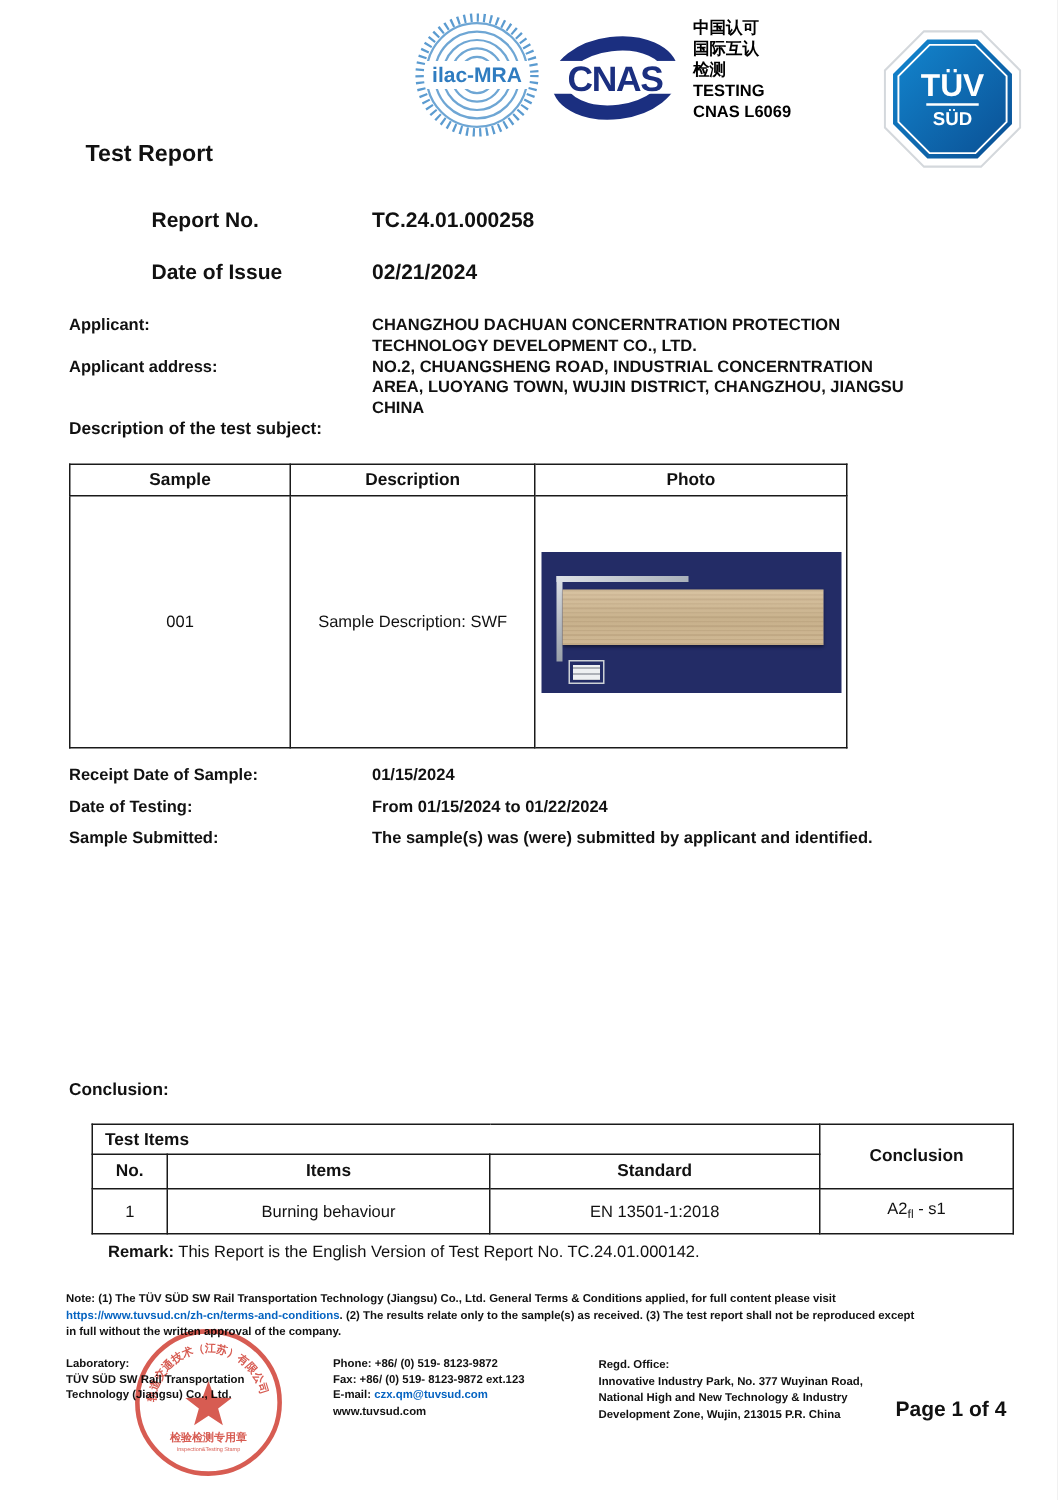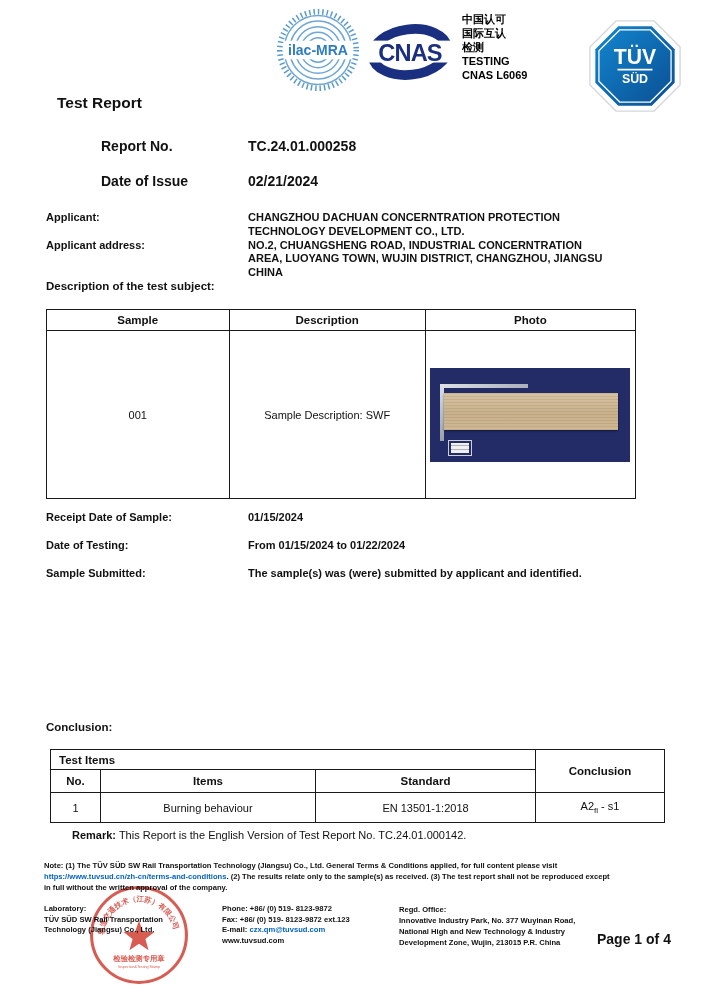--- a/index.html
+++ b/index.html
@@ -16,40 +16,40 @@
   .logo-tuv  { position:absolute; left:589px; top:20px; }
   
   .title { position:absolute; left:57px; top:94px; font-size:15.5px; font-weight:bold; }
   .meta { position:absolute; left:57px; top:138px; }
   .meta-row { display:flex; margin-bottom:19px; font-size:14px; font-weight:bold; }
   .meta-label { width:191px;padding-left:44px; }
   
   .applicant { position:absolute; left:46px; top:211px; display:grid; grid-template-columns:202px 368px; font-size:11px; font-weight:bold; line-height:13.8px; }
   
   .desc-heading { position:absolute; left:46px; top:280px; font-size:11.5px; font-weight:bold; }
-  .sample-table { position:absolute; left:46px; top:309px; width:590px; border-collapse:collapse; border:1.5px solid #1a1a1a; font-size:11px; }
+  .sample-table { position:absolute; left:46px; top:309px; width:519px; border-collapse:collapse; border:1.5px solid #1a1a1a; font-size:11px; }
   .sample-table th, .sample-table td { border:1px solid #1a1a1a; text-align:center; vertical-align:middle; }
   .sample-table th { height:21px; font-size:11.5px; }
   .sample-table td { height:168px; }
   
   .photo { position:relative; width:200px; height:94px; background:#232c66; margin:0 auto; }
   .plank { position:absolute; left:7%; top:27%; width:87%; height:40%;
     background-image:
       repeating-linear-gradient(180deg, rgba(128,100,66,.16) 0 1px, rgba(0,0,0,0) 1px 3px),
       linear-gradient(180deg,#d8c3a2,#c8b18c 55%,#cfb894);
     box-shadow:0 1px 2px rgba(0,0,0,.45); }
   .ruler-h { position:absolute; left:5%; top:18%; width:44%; height:4px; background:linear-gradient(90deg,#dde1e6,#aab1ba); }
   .ruler-v { position:absolute; left:5%; top:18%; width:4px; height:60%; background:linear-gradient(180deg,#dde1e6,#99a0a9); }
   .photo-label { position:absolute; left:9%; bottom:6%; width:24px; height:16px; background:#eef0f2; border:1px solid #cdd1d6;
     background-image:repeating-linear-gradient(180deg, rgba(120,125,135,.55) 0 1px, rgba(0,0,0,0) 1px 4px); background-clip:content-box; padding:2px; }
   
-  .dates { position:absolute; left:46px; top:510px; display:grid; grid-template-columns:202px 400px; row-gap:14px; font-size:11px; font-weight:bold; line-height:14px; }
+  .dates { position:absolute; left:46px; top:510px; display:grid; grid-template-columns:202px 400px; row-gap:7px; font-size:11px; font-weight:bold; line-height:14px; }
   
   .conclusion-heading { position:absolute; left:46px; top:721px; font-size:11.5px; font-weight:bold; }
-  .conclusion-table { position:absolute; left:50px; top:749px; width:614px; border-collapse:collapse; border:1.5px solid #1a1a1a; font-size:11px; table-layout:fixed;padding-left:12px; }
+  .conclusion-table { position:absolute; left:61px; top:749px; width:614px; border-collapse:collapse; border:1.5px solid #1a1a1a; font-size:11px; table-layout:fixed;padding-left:12px; }
   .conclusion-table td { border:1px solid #1a1a1a; text-align:center; vertical-align:middle; }
   .ct-group { text-align:left !important; padding-left:8px; font-weight:bold; height:20px; font-size:11.5px; }
   .ct-h { font-weight:bold; height:23px; font-size:11.5px; }
   .ct-conc { font-weight:bold; font-size:11.5px; }
   .ct-data { height:30px; }
   .ct-data sub { font-size:8px; }
   
   .remark { position:absolute; left:46px; top:829px; font-size:11px; }
   .remark .b { font-weight:bold;padding-left:26px; }
   .note { position:absolute; left:44px; top:860px; width:622px; font-size:7.6px; font-weight:bold; line-height:11px; }

